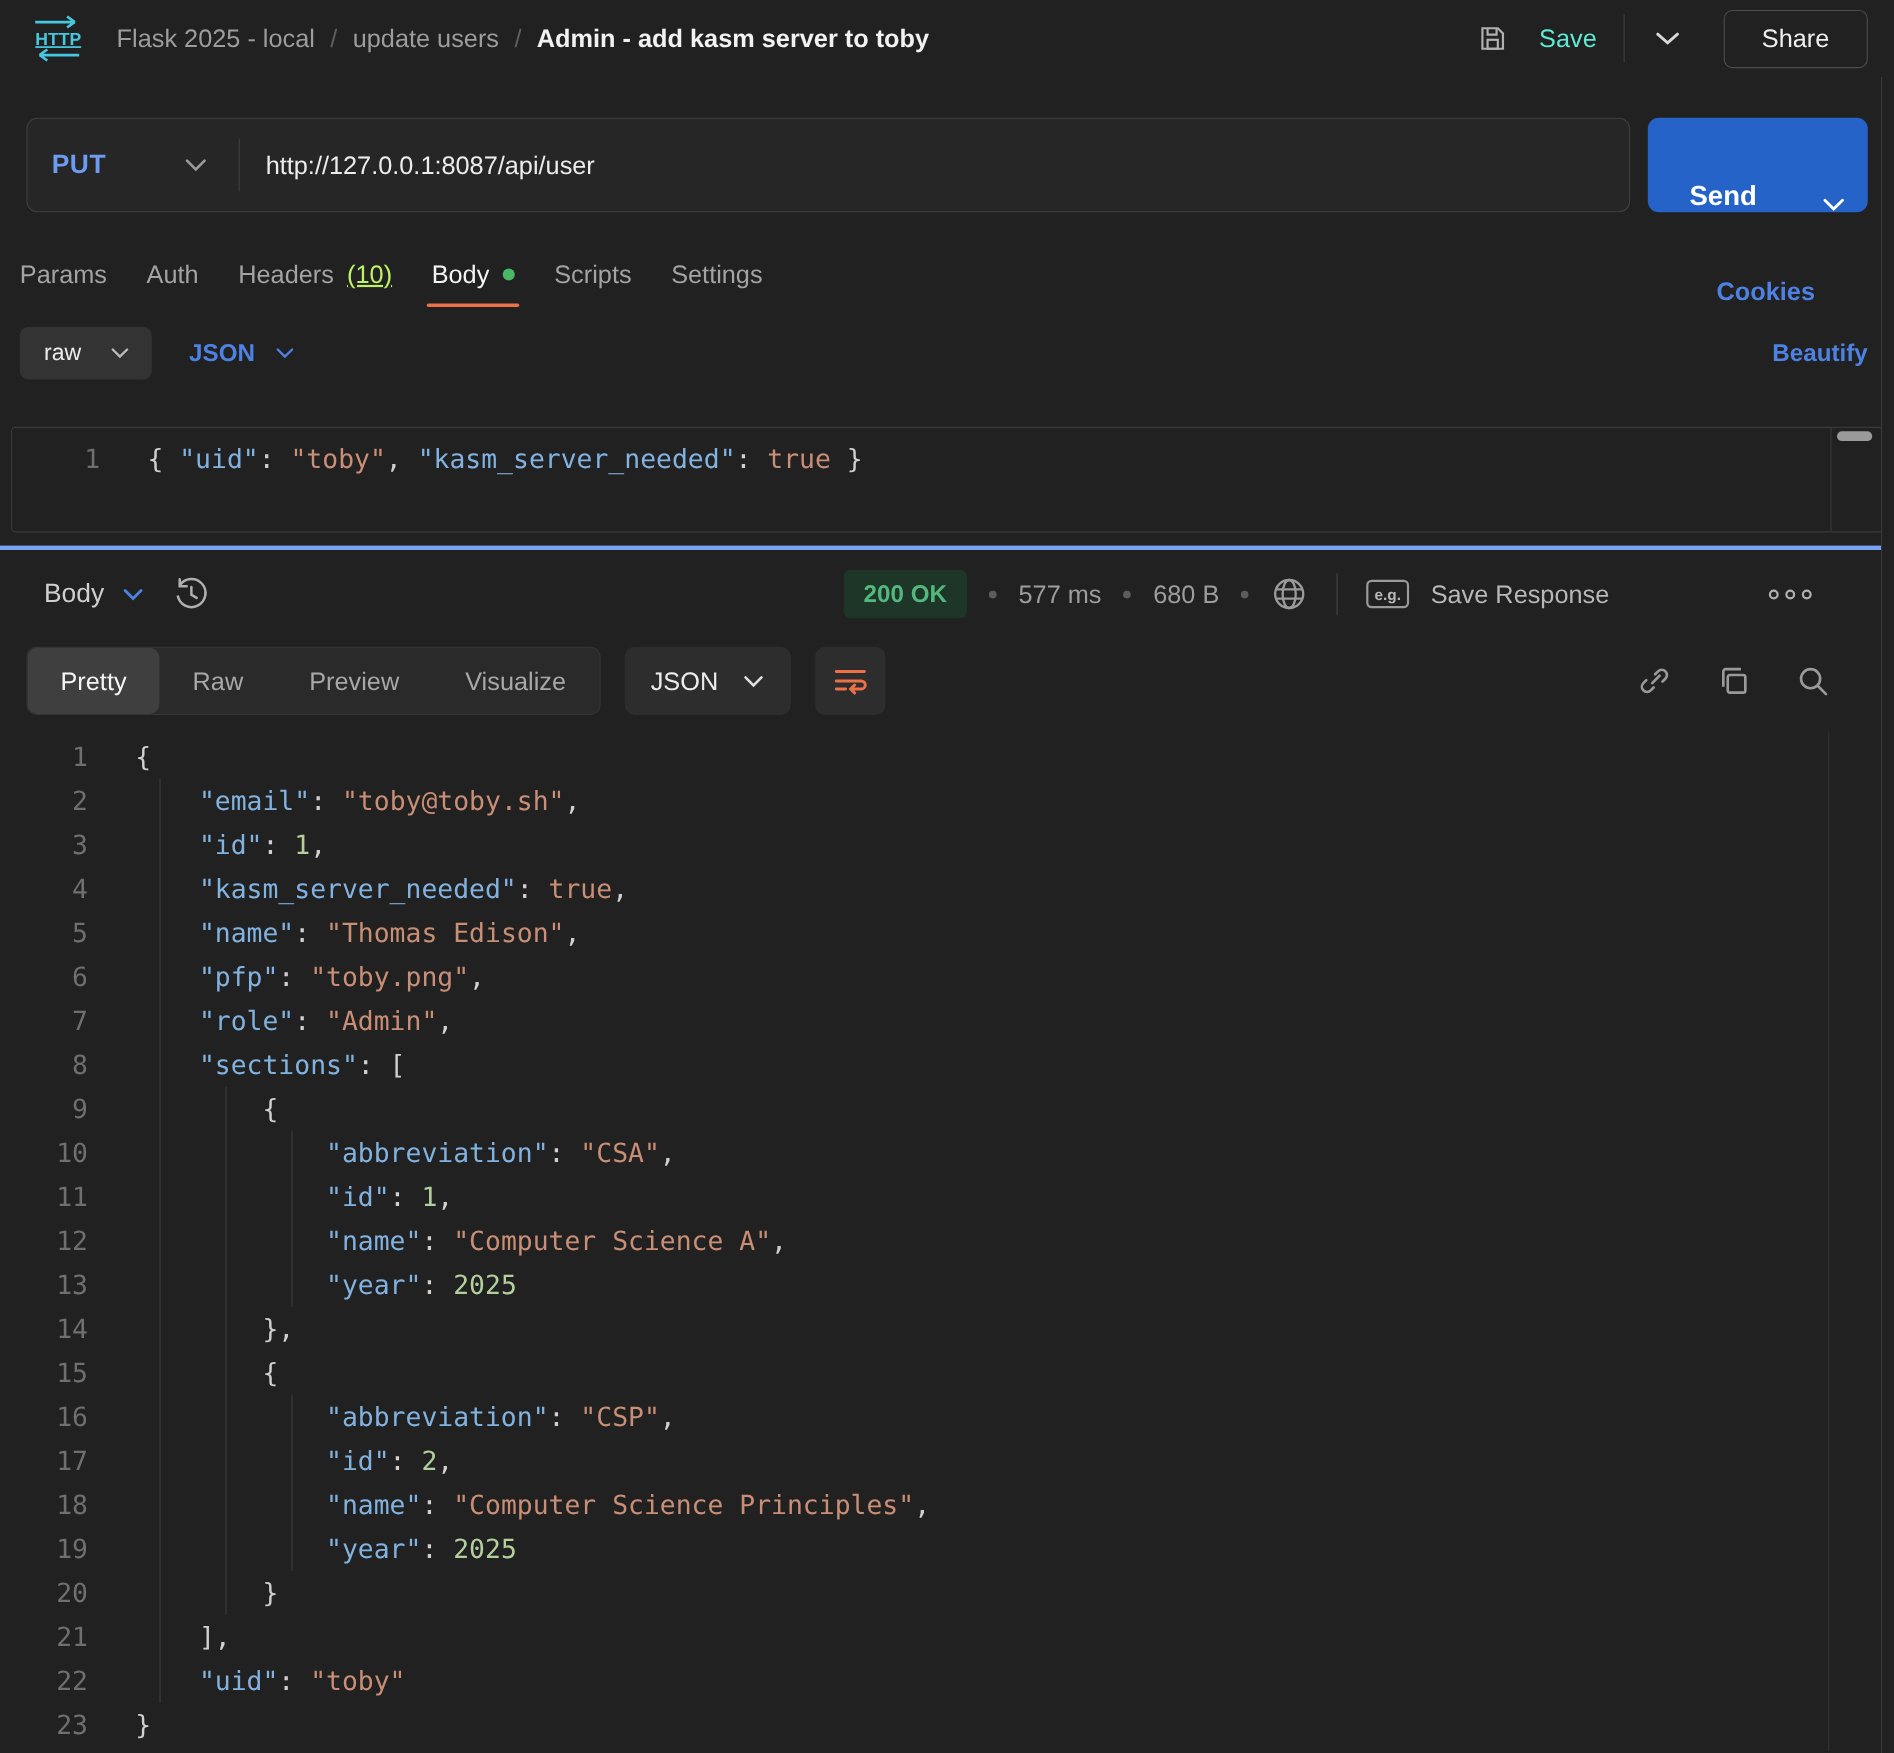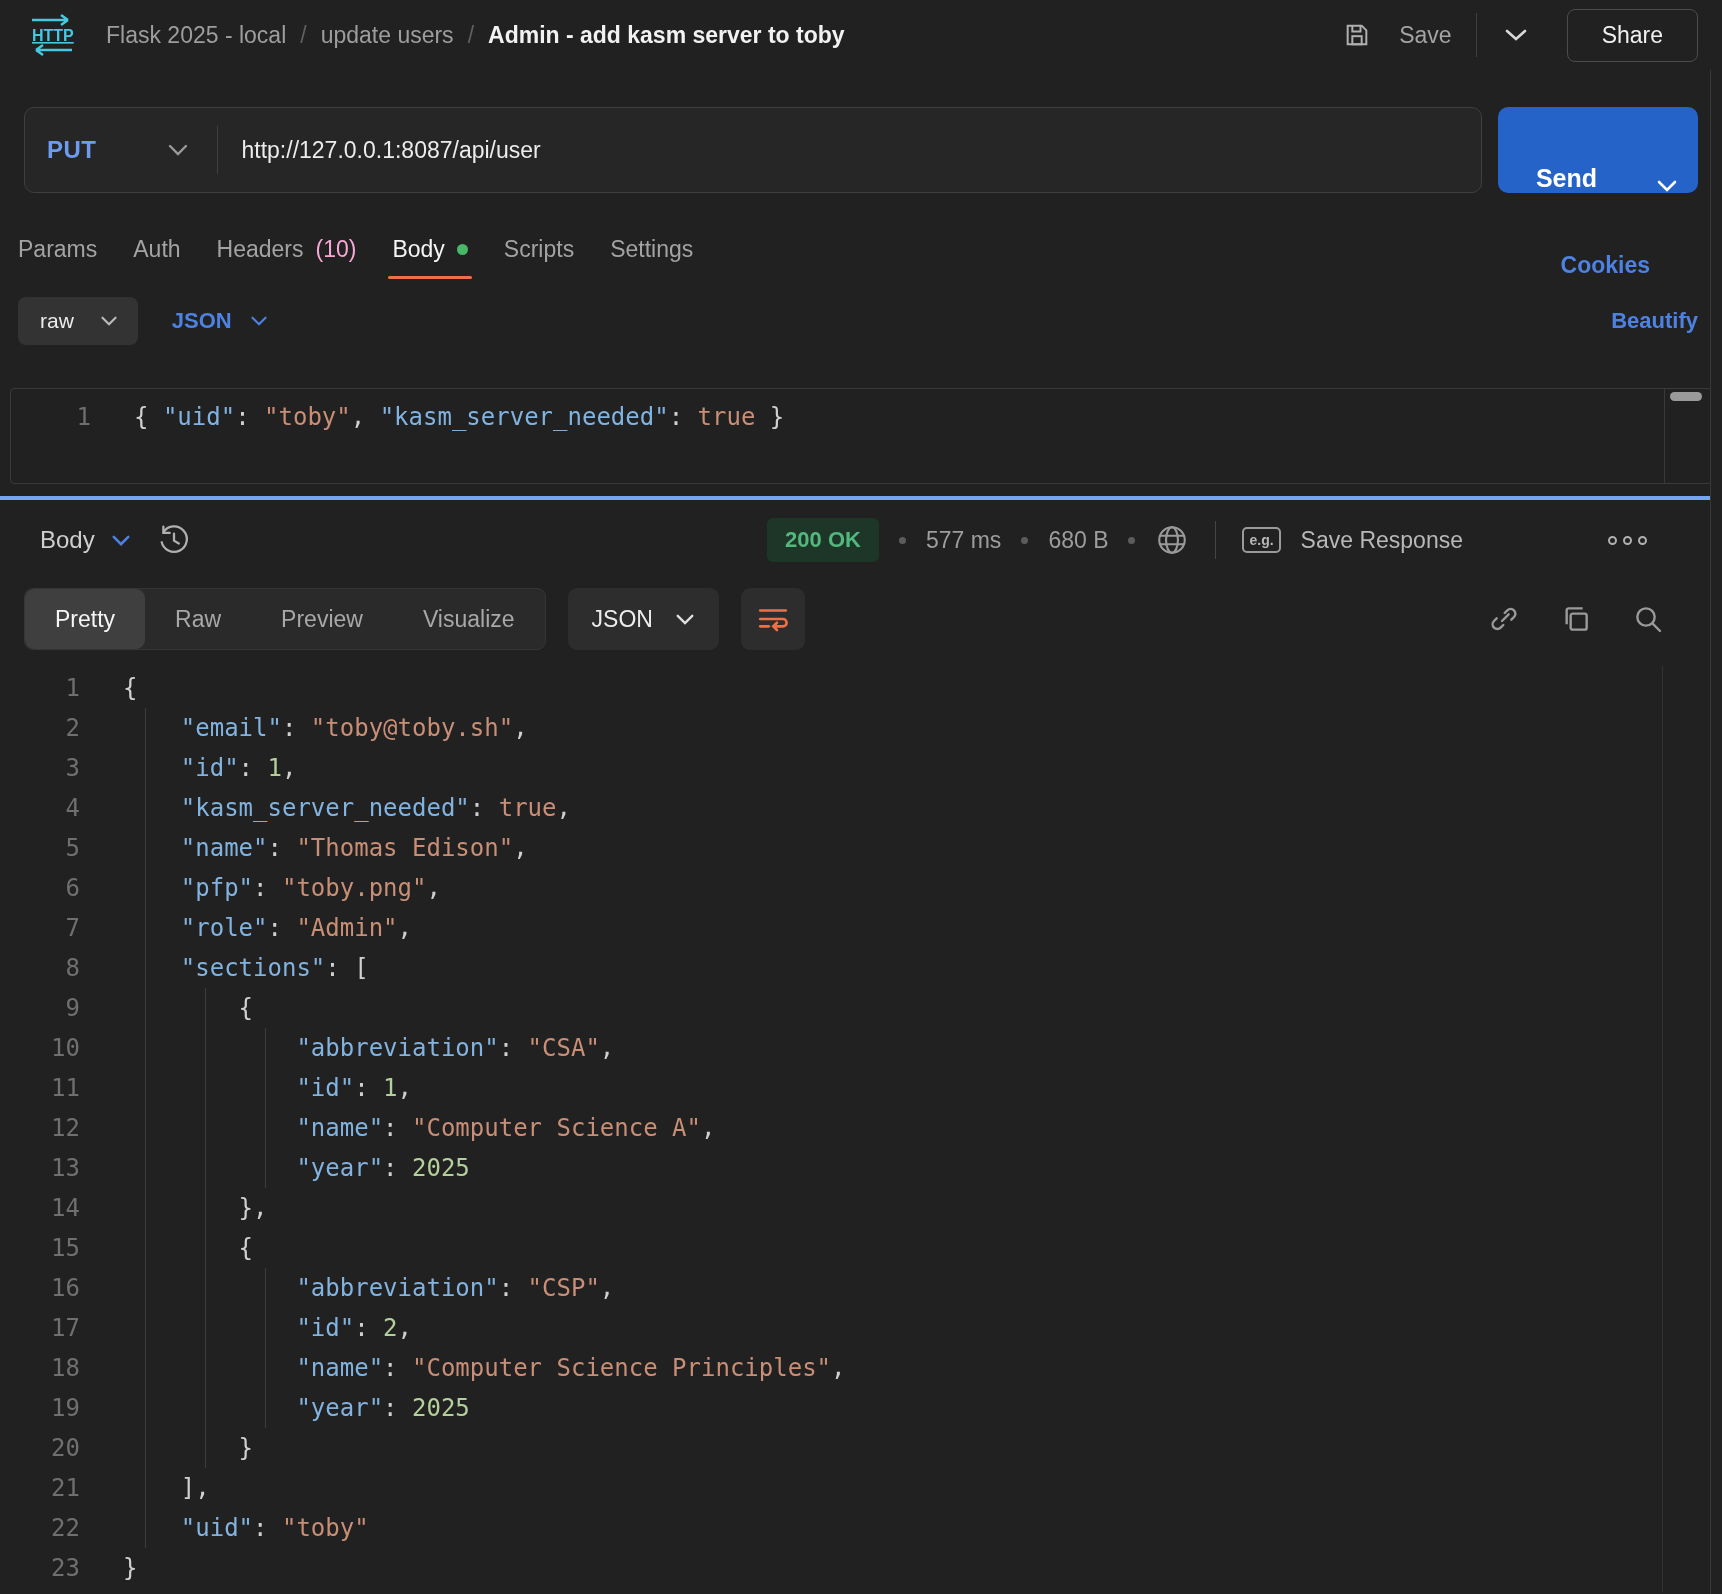--- a/index.html
+++ b/index.html
@@ -12,21 +12,21 @@
     position:relative;
   }
 
   
   .topbar { height:70px; display:flex; align-items:center; padding:0 24px 0 24px; }
   .http-badge { width:56px; height:44px; flex:0 0 auto; margin-right:26px; }
   .breadcrumb { display:flex; align-items:center; gap:14px; font-size:23px; color:#9d9d9d; white-space:nowrap; }
   .breadcrumb .sep { color:#5f5f5f; }
   .breadcrumb .current { color:#f2f2f2; font-weight:700; }
   .topbar-right { margin-left:auto; display:flex; align-items:center; }
-  .save-group { display:flex; align-items:center; gap:28px; color:#a3a3a3; font-size:23px; padding:8px 14px; cursor:pointer; }
+  .save-group { display:flex; align-items:center; gap:28px; color:#5eead4; font-size:23px; padding:8px 14px; cursor:pointer; }
   .tb-divider { width:1px; height:44px; background:#3f3f3f; margin:0 10px; }
   .chev-btn { padding:10px 16px; cursor:pointer; display:flex; align-items:center; }
   .share-btn {
     margin-left:22px; border:1px solid #4c4c4c; border-radius:8px;
     padding:12px 34px; font-size:23px; color:#f0f0f0; background:transparent; cursor:pointer;
   }
 
   
   .request-row { display:flex; margin:37px 24px 0 24px; height:86px; gap:16px; }
   .url-bar {
@@ -41,21 +41,21 @@
     width:200px; border-radius:10px; background:var(--send-blue,#2563c9);
     display:flex; align-items:flex-end; cursor:pointer; border:none;
   }
   .send-main { flex:1; display:flex; align-items:center; justify-content:center; color:#fff; font-size:25px; font-weight:700; }
   .send-split { width:1px; background:rgba(255,255,255,.28); margin:0; }
   .send-caret { width:62px; display:flex; align-items:center; justify-content:center; }
 
   
   .req-tabs { display:flex; align-items:flex-end; margin:26px 24px 0 0; height:60px; padding-left:0; }
   .tab { position:relative; height:100%; display:flex; align-items:center; gap:12px; padding:0 18px; font-size:23px; color:#a3a3a3; cursor:pointer; white-space:nowrap; }
-  .tab .count { color:#f9a8d4; }
+  .tab .count { color:#bef264;text-decoration:underline; }
   .tab.active { color:#f5f5f5; }
   .tab.active .underline { position:absolute; left:14px; right:14px; bottom:0; height:3px; background:var(--accent-orange,#ed7146); border-radius:2px; }
   .tab .dot { width:11px; height:11px; border-radius:50%; background:#49b866; display:inline-block; }
   .cookies-link { margin-left:auto; margin-right:48px; color:var(--link-blue,#4d82e3); font-size:23px; font-weight:700; cursor:pointer; }
 
   
   .body-opts { display:flex; align-items:center; margin:14px 24px 0 18px; height:56px; }
   .raw-btn { display:flex; align-items:center; gap:26px; background:#333333; border-radius:8px; padding:12px 20px 12px 22px; font-size:21px; color:#ececec; cursor:pointer; }
   .lang-dd { display:flex; align-items:center; gap:18px; margin-left:34px; color:var(--link-blue,#4d82e3); font-size:22px; font-weight:700; cursor:pointer; }
   .beautify-link { margin-left:auto; color:var(--link-blue,#4d82e3); font-size:22px; font-weight:700; cursor:pointer; }

